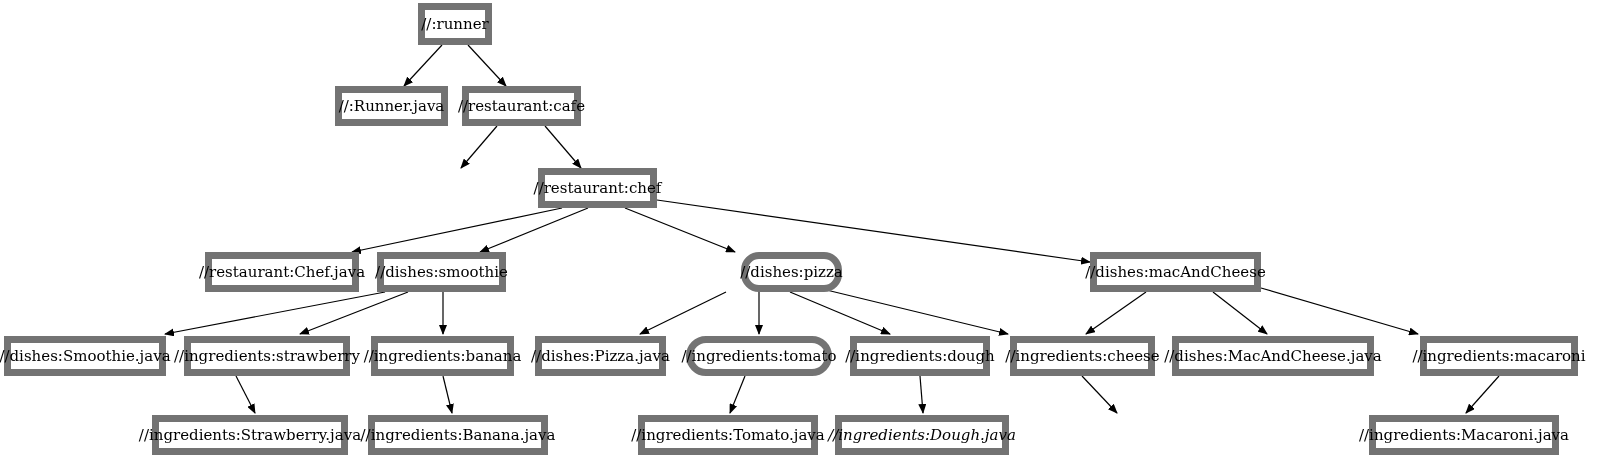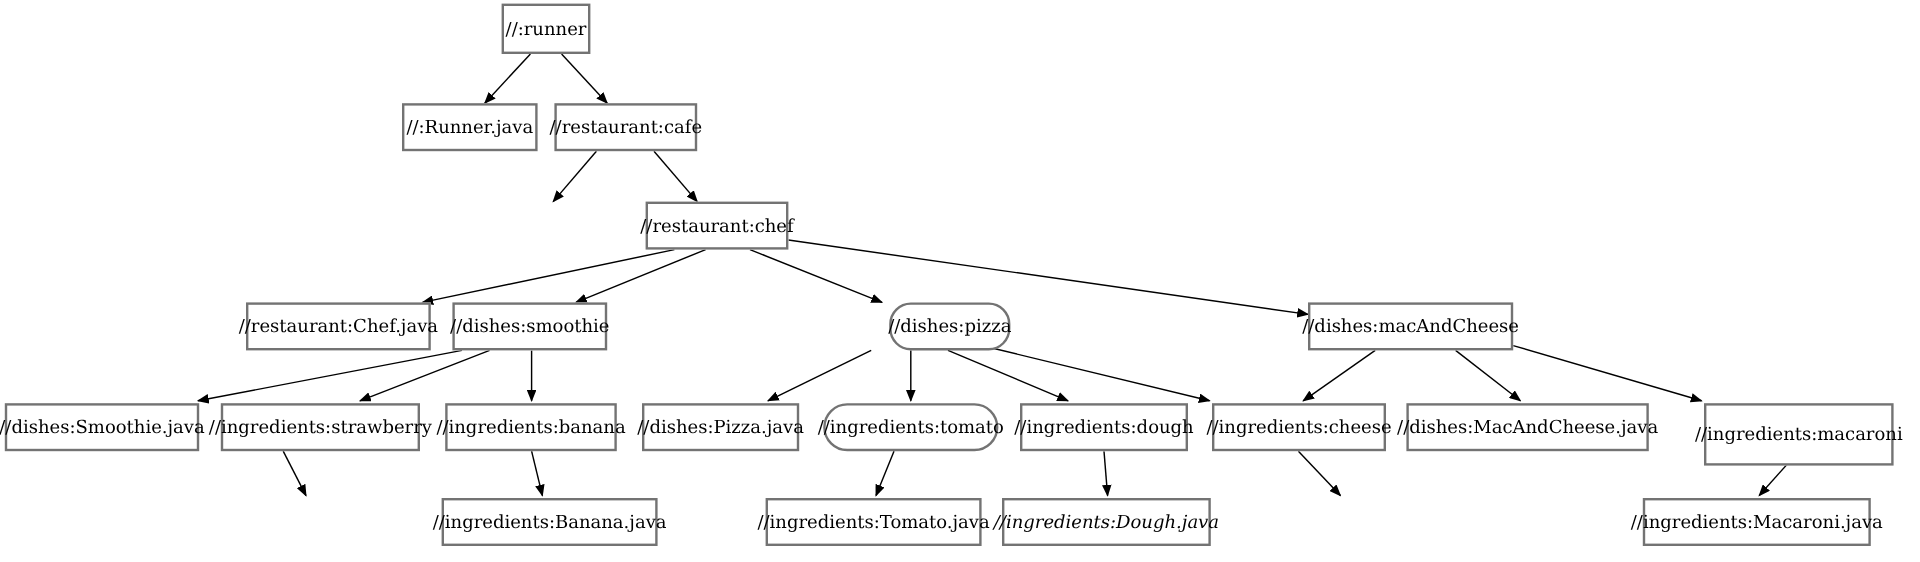--- a/index.html
+++ b/index.html
@@ -26,21 +26,21 @@
   #node-layer {
     position: absolute;
     left: 0;
     top: 0;
     width: 1600px;
     height: 468px;
   }
   .graph-node {
     position: absolute;
     box-sizing: border-box;
-    border: 2px solid #737373;
+    border: 7px solid #737373;
     background: #ffffff;
     display: flex;
     align-items: center;
     justify-content: center;
     white-space: nowrap;
   }
   .node-label {
     font-family: "DejaVu Serif", "Liberation Serif", serif;
     font-size: 15px;
     color: #000000;
@@ -129,22 +129,25 @@
       </div>
       <div class="graph-node" style="left: 850px; top: 336px; width: 140px; height: 40px;">
         <span class="node-label">//ingredients:dough</span>
       </div>
       <div class="graph-node" style="left: 1010px; top: 336px; width: 145px; height: 40px;">
         <span class="node-label">//ingredients:cheese</span>
       </div>
       <div class="graph-node" style="left: 1172px; top: 336px; width: 202px; height: 40px;">
         <span class="node-label">//dishes:MacAndCheese.java</span>
       </div>
-      <div class="graph-node" style="left: 1420px; top: 336px; width: 158px; height: 52px;">
+      <div class="graph-node" style="left: 1420px; top: 336px; width: 158px; height: 40px;">
         <span class="node-label">//ingredients:macaroni</span>
+      </div>
+      <div class="graph-node" style="left: 152px; top: 415px; width: 196px; height: 40px;">
+        <span class="node-label">//ingredients:Strawberry.java</span>
       </div>
       <div class="graph-node" style="left: 368px; top: 415px; width: 180px; height: 40px;">
         <span class="node-label">//ingredients:Banana.java</span>
       </div>
       <div class="graph-node" style="left: 638px; top: 415px; width: 180px; height: 40px;">
         <span class="node-label">//ingredients:Tomato.java</span>
       </div>
       <div class="graph-node" style="left: 835px; top: 415px; width: 174px; height: 40px; font-style: italic;">
         <span class="node-label">//ingredients:Dough.java</span>
       </div>

